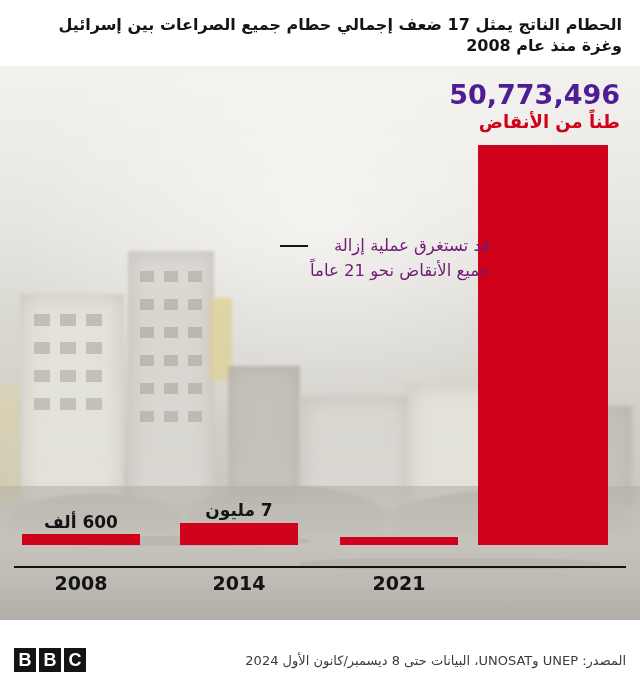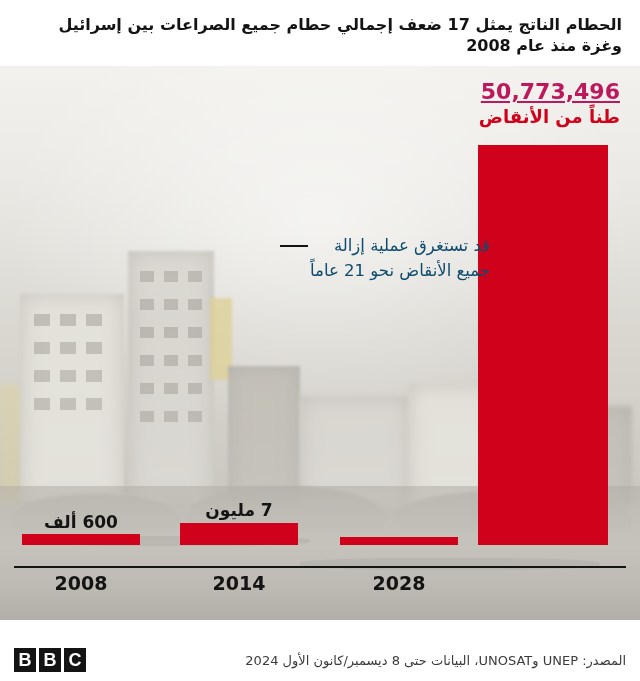--- a/index.html
+++ b/index.html
@@ -148,46 +148,45 @@
   .big-label {
     position: absolute;
     right: 20px;
     top: 14px;
     text-align: right;
     direction: rtl;
     width: 260px;
   }
   .big-label .num {
     display: block;
-    font-size: 22px;
-    font-weight: bold;
-    color: #be185d;
+    font-size: 27px;
+    font-weight: bold;
+    color: #4c1d95;
     line-height: 1.12;
-    text-decoration: underline;
   }
   .big-label .unit {
     display: block;
     font-size: 18px;
     font-weight: bold;
     color: #d0021b;
     line-height: 1.2;
     margin-top: 1px;
   }
 
   
   .annotation {
     position: absolute;
     right: 150px;
     top: 168px;
     width: 180px;
     text-align: right;
     direction: rtl;
     font-size: 16.5px;
     line-height: 1.5;
-    color: #0c4a6e;
+    color: #701a75;
   }
   .annotation .leader {
     position: absolute;
     top: 11px;
     left: -30px;
     width: 28px;
     height: 2px;
     background: #141414;
   }
 
@@ -339,21 +338,21 @@
 
     <div class="annotation">
       <span>قد تستغرق عملية إزالة جميع الأنقاض نحو 21 عاماً</span>
       <span class="leader"></span>
     </div>
 
     <div class="axis">
       <div class="axis-rule"></div>
       <div class="tick t1">2008</div>
       <div class="tick t2">2014</div>
-      <div class="tick t3">2028</div>
+      <div class="tick t3">2021</div>
     </div>
   </div>
 
   <div class="footer">
     <div class="source">المصدر: UNEP وUNOSAT، البيانات حتى 8 ديسمبر/كانون الأول 2024</div>
     <div class="bbc-logo">
       <span>B</span>
       <span>B</span>
       <span>C</span>
     </div>

